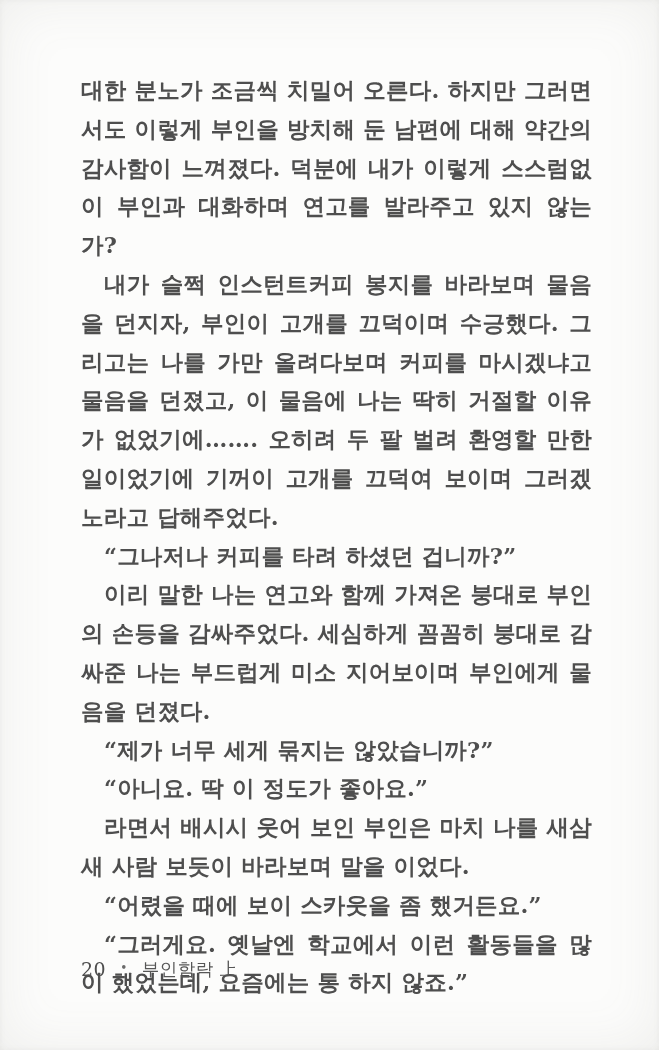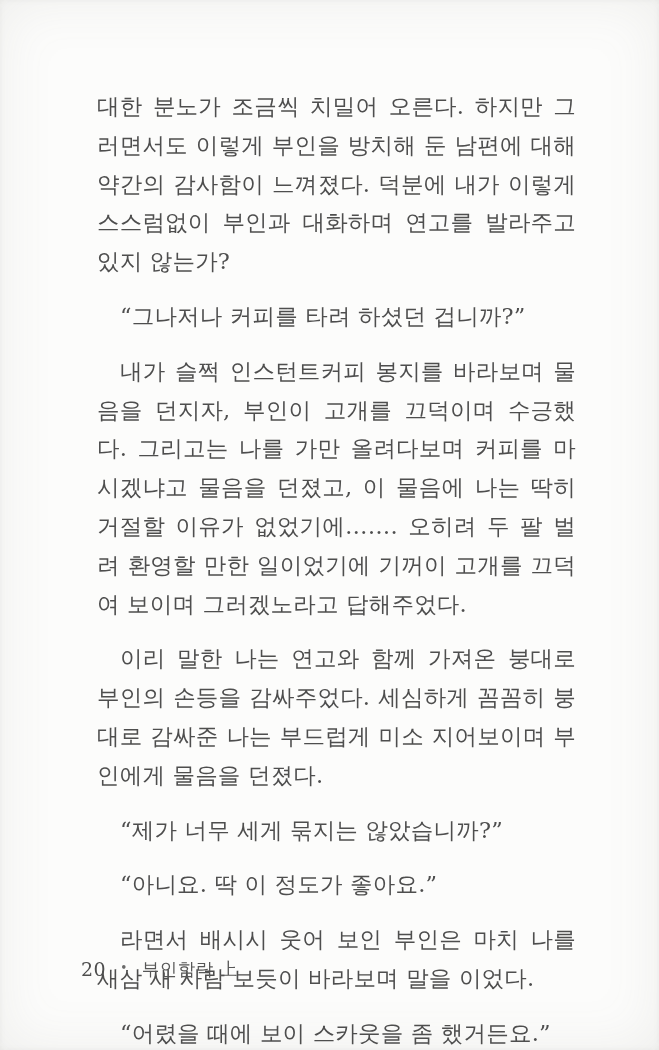--- a/index.html
+++ b/index.html
@@ -22,24 +22,25 @@
     left: 81px;
     top: 71px;
     width: 511px;
     color: #4e4e4e;
     font-size: 22.5px;
     line-height: 38.8px;
     text-align: justify;
     letter-spacing: 0.2px;
   }
   .text-block p {
-    margin: 16px;
+    margin: 0;
     padding: 0;
     word-break: break-all;
     text-justify: inter-word;
+    font-weight: bold;
   }
   .text-block p.indent {
     text-indent: 23px;
   }
   .page-footer {
     position: absolute;
     left: 81px;
     top: 957px;
     display: flex;
     align-items: center;
@@ -59,22 +60,22 @@
     transform: translateY(-1px);
   }
 </style>
 </head>
 <body>
 
 <div class="page">
 
   <main class="text-block">
     <p>대한 분노가 조금씩 치밀어 오른다. 하지만 그러면서도 이렇게 부인을 방치해 둔 남편에 대해 약간의 감사함이 느껴졌다. 덕분에 내가 이렇게 스스럼없이 부인과 대화하며 연고를 발라주고 있지 않는가?</p>
+    <p class="indent">내가 슬쩍 인스턴트커피 봉지를 바라보며 물음을 던지자, 부인이 고개를 끄덕이며 수긍했다. 그리고는 나를 가만 올려다보며 커피를 마시겠냐고 물음을 던졌고, 이 물음에 나는 딱히 거절할 이유가 없었기에……. 오히려 두 팔 벌려 환영할 만한 일이었기에 기꺼이 고개를 끄덕여 보이며 그러겠노라고 답해주었다.</p>
     <p class="indent">“그나저나 커피를 타려 하셨던 겁니까?”</p>
-    <p class="indent">내가 슬쩍 인스턴트커피 봉지를 바라보며 물음을 던지자, 부인이 고개를 끄덕이며 수긍했다. 그리고는 나를 가만 올려다보며 커피를 마시겠냐고 물음을 던졌고, 이 물음에 나는 딱히 거절할 이유가 없었기에……. 오히려 두 팔 벌려 환영할 만한 일이었기에 기꺼이 고개를 끄덕여 보이며 그러겠노라고 답해주었다.</p>
     <p class="indent">이리 말한 나는 연고와 함께 가져온 붕대로 부인의 손등을 감싸주었다. 세심하게 꼼꼼히 붕대로 감싸준 나는 부드럽게 미소 지어보이며 부인에게 물음을 던졌다.</p>
     <p class="indent">“제가 너무 세게 묶지는 않았습니까?”</p>
     <p class="indent">“아니요. 딱 이 정도가 좋아요.”</p>
     <p class="indent">라면서 배시시 웃어 보인 부인은 마치 나를 새삼 새 사람 보듯이 바라보며 말을 이었다.</p>
     <p class="indent">“어렸을 때에 보이 스카웃을 좀 했거든요.”</p>
     <p class="indent">“그러게요. 옛날엔 학교에서 이런 활동들을 많이 했었는데, 요즘에는 통 하지 않죠.”</p>
 
   </main>
 
   <footer class="page-footer">

